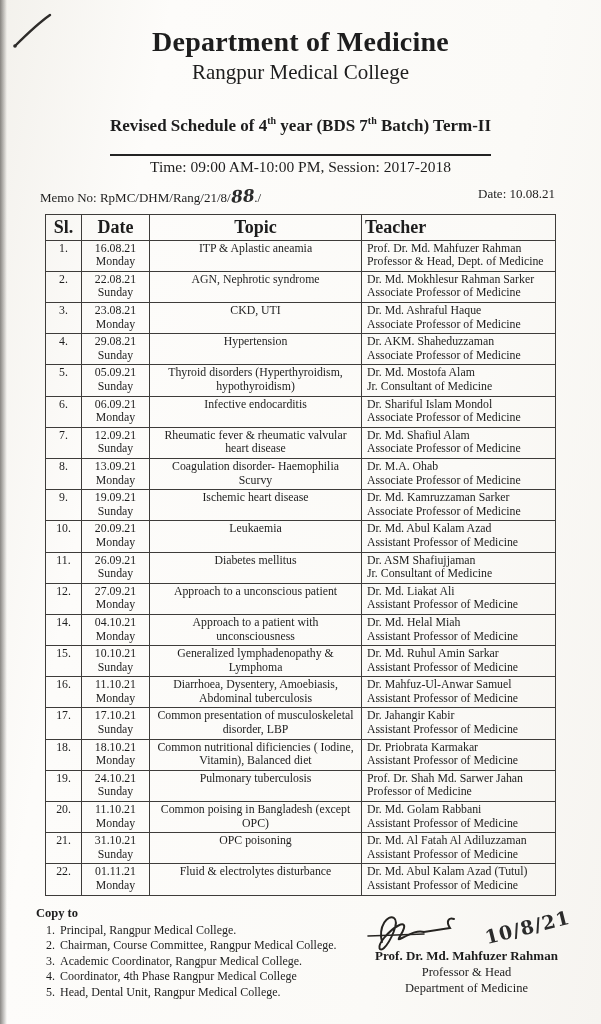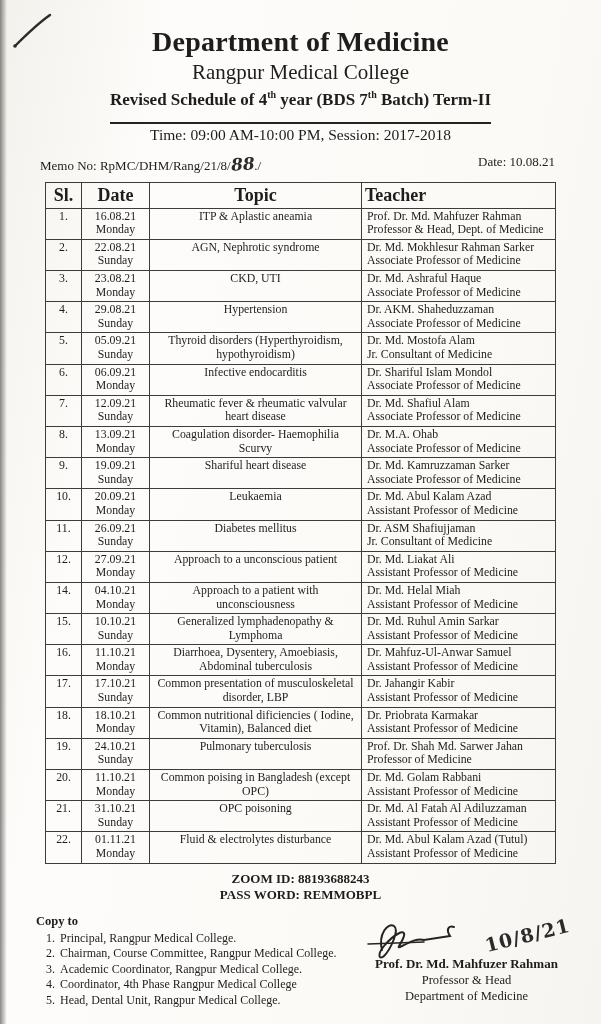--- a/index.html
+++ b/index.html
@@ -18,22 +18,22 @@
     background:linear-gradient(to right, rgba(45,42,38,.55), rgba(45,42,38,0));
     pointer-events:none;
   }
   .pen-mark { position:absolute; left:8px; top:6px; }
 
   
   .header { text-align:center; padding-top:26px; }
   .doc-title { margin:0; font-size:28px; font-weight:bold; letter-spacing:.2px; }
   .doc-subtitle { margin:2px 0 0 0; font-size:21px; font-weight:normal; }
   .schedule-title {
-    display:inline-block; margin-top:4px; font-size:17px; font-weight:bold;
-    border-bottom:2px solid #232323; padding-bottom:12px;
+    display:inline-block; margin-top:30px; font-size:17px; font-weight:bold;
+    border-bottom:2px solid #232323; padding-bottom:18px;
   }
   .schedule-title sup { font-size:10px; }
   .time-session { font-size:15.5px; margin-top:2px; }
 
   
   .memo-row { display:flex; justify-content:space-between; padding:10px 46px 0 40px; font-size:13px; }
   .handwrit-num {
     font-family:"DejaVu Serif", serif; font-style:italic; font-size:17px;
     display:inline-block; transform:rotate(-4deg); font-weight:bold; color:#2a2a2a;
   }
@@ -239,21 +239,21 @@
         </tr>
         <tr>
           <td class="c-sl">
             <div>9.</div>
           </td>
           <td class="c-date">
             <div>19.09.21</div>
             <div>Sunday</div>
           </td>
           <td class="c-topic">
-            <div>Shariful heart disease</div>
+            <div>Ischemic heart disease</div>
           </td>
           <td class="c-teacher">
             <div>Dr. Md. Kamruzzaman Sarker</div>
             <div>Associate Professor of Medicine</div>
           </td>
         </tr>
         <tr>
           <td class="c-sl">
             <div>10.</div>
           </td>
@@ -441,24 +441,20 @@
             <div>Fluid &amp; electrolytes disturbance</div>
           </td>
           <td class="c-teacher">
             <div>Dr. Md. Abul Kalam Azad (Tutul)</div>
             <div>Assistant Professor of Medicine</div>
           </td>
         </tr>
       </tbody>
   </table>
 
-  <div class="zoom-block">
-    <div><span>ZOOM ID: </span><span>88193688243</span></div>
-    <div><span>PASS WORD: </span><span>REMMOBPL</span></div>
-  </div>
 
   <div class="footer">
     <div class="copy-to">
       <div class="copy-to-title">Copy to</div>
       <ol>
           <li>Principal, Rangpur Medical College.</li>
           <li>Chairman, Course Committee, Rangpur Medical College.</li>
           <li>Academic Coordinator, Rangpur Medical College.</li>
           <li>Coordinator, 4th Phase Rangpur Medical College</li>
           <li>Head, Dental Unit, Rangpur Medical College.</li>

